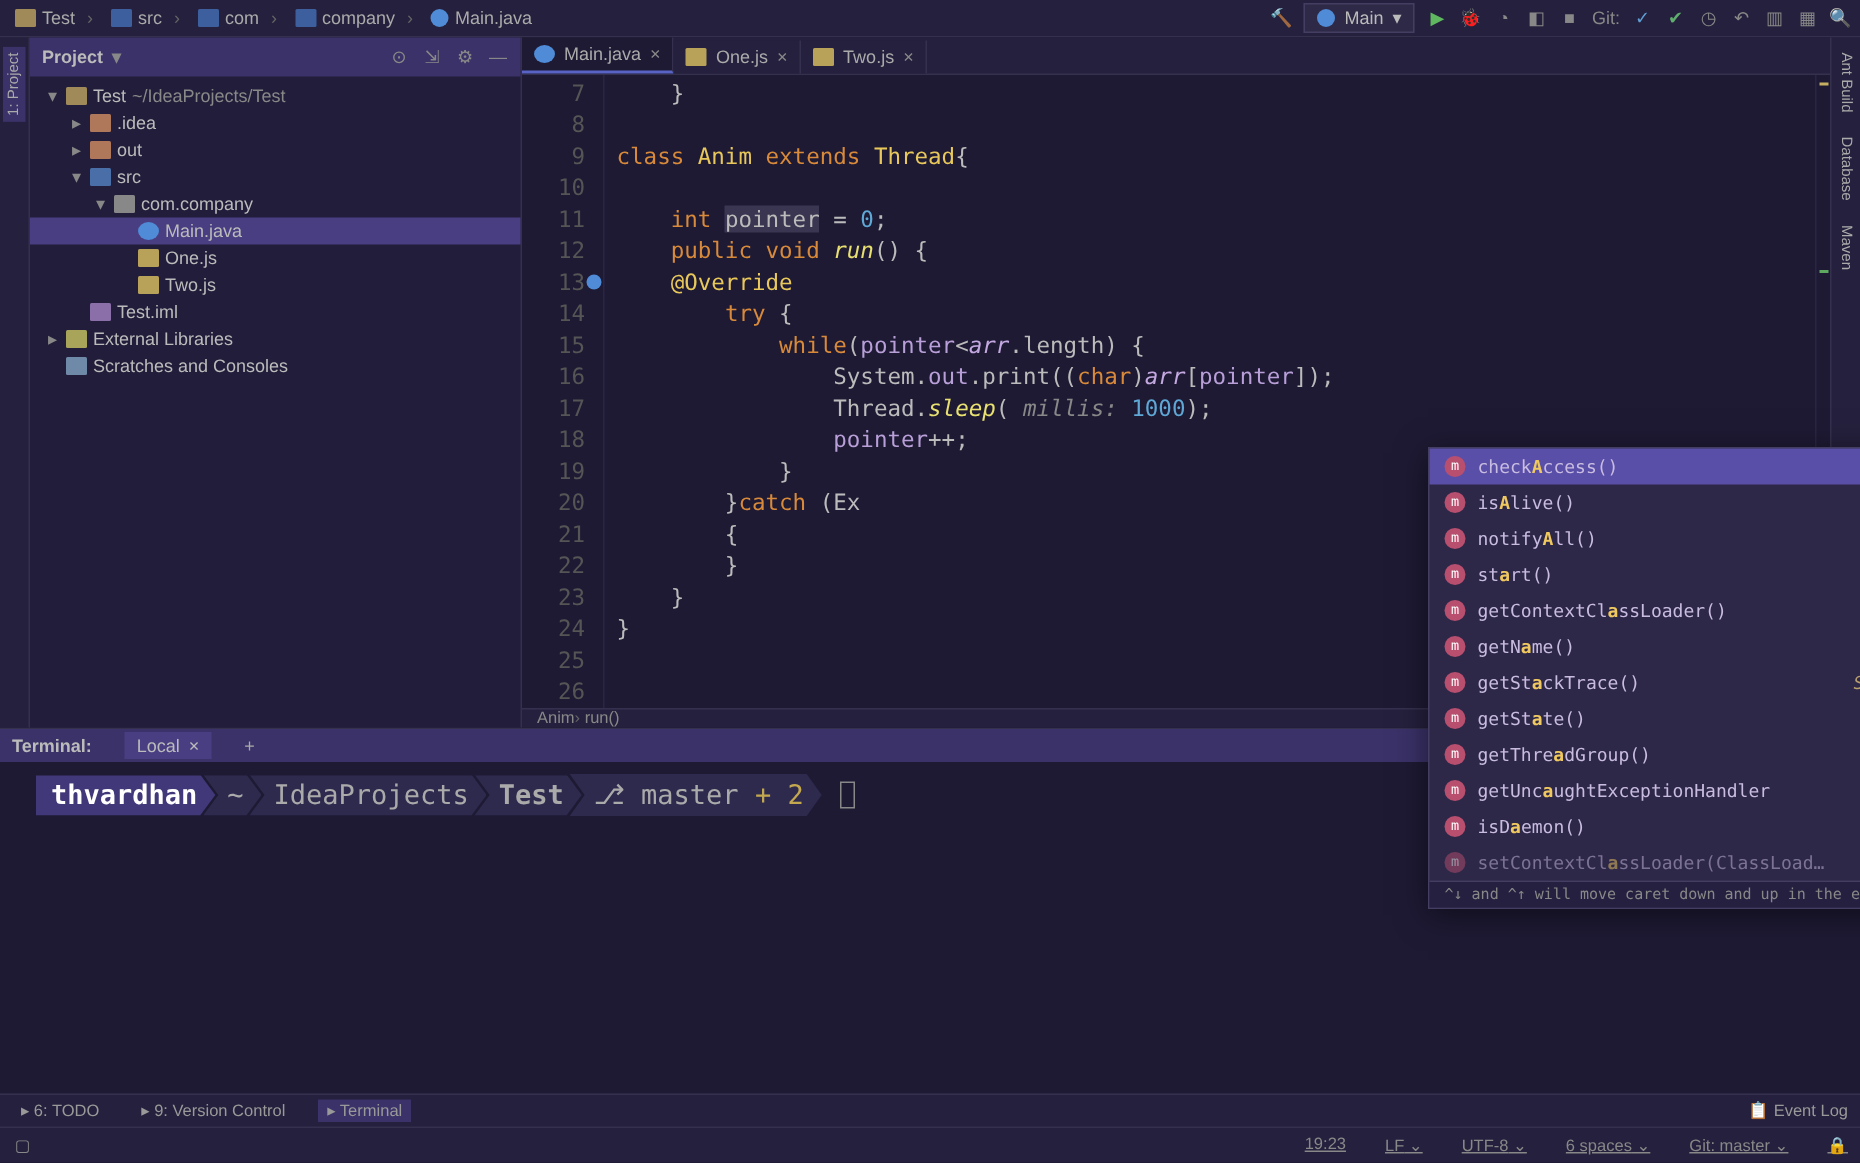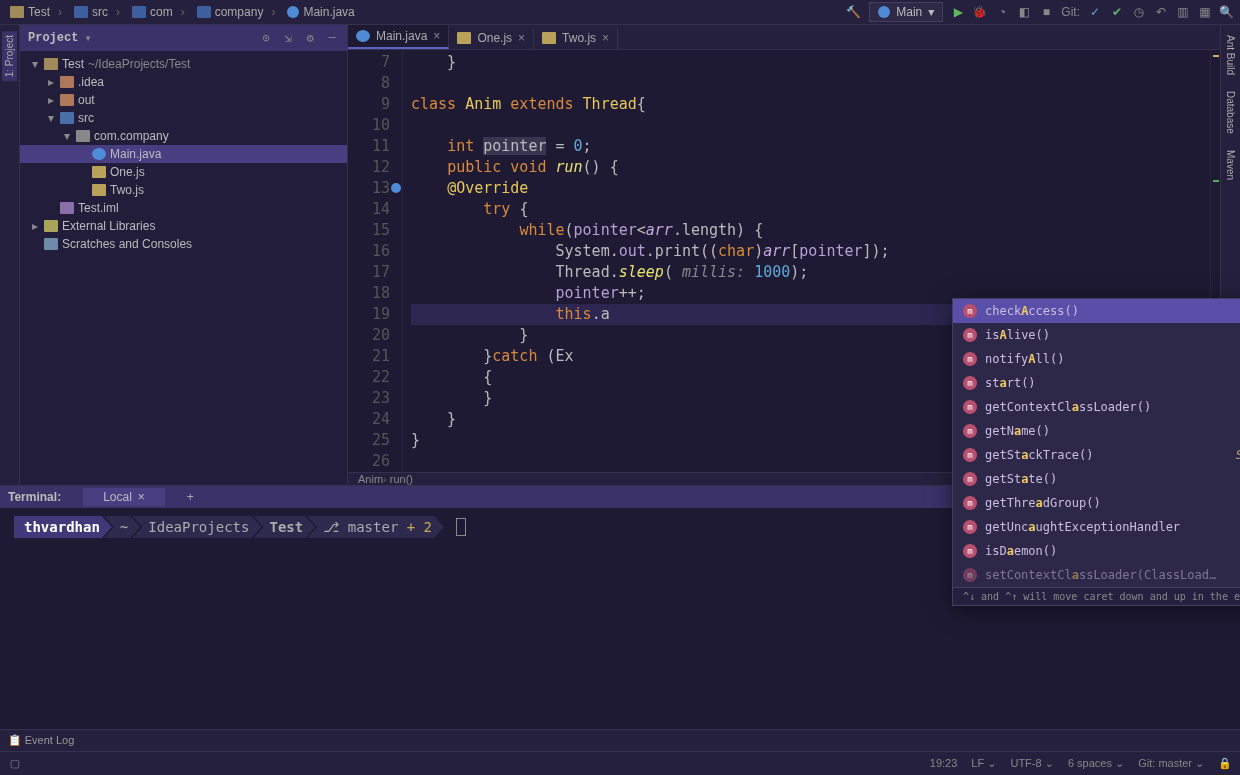--- a/index.html
+++ b/index.html
@@ -15,21 +15,21 @@
 .toprt { display:flex; align-items:center; gap:8px; }
 .hammer { color:#8fd68f; }
 .runcfg { background:#2e2946; border:1px solid #443e63; padding:2px 8px; display:flex; align-items:center; gap:6px; }
 .ticon { width:14px; height:14px; display:inline-flex; align-items:center; justify-content:center; color:#888; }
 .play { color:#5fb85f; }
 .bug { color:#5fb85f; }
 .main { display:flex; height:460px; }
 .leftgut { width:20px; background:#25203d; border-right:1px solid #34304e; display:flex; flex-direction:column; align-items:center; padding-top:6px; }
 .vtab { writing-mode:vertical-rl; transform:rotate(180deg); font-size:10px; color:#aaa; padding:4px 2px; margin-bottom:4px; cursor:pointer; }
 .projpane { width:328px; background:#221d3a; border-right:1px solid #34304e; display:flex; flex-direction:column; }
-.projhdr { height:26px; background:#3a3268; display:flex; align-items:center; padding:0 8px; justify-content:space-between;font-family:Liberation Mono, monospace; }
+.projhdr { height:26px; background:#3a3268; display:flex; align-items:center; padding:0 8px; justify-content:space-between; }
 .projhdr-l { display:flex; align-items:center; gap:6px; font-weight:bold; }
 .projhdr-r { display:flex; gap:8px; color:#aaa; }
 .tree { padding:4px 0; }
 .trow { display:flex; align-items:center; gap:4px; padding:2px 4px 2px 10px; cursor:pointer; }
 .trow.sel { background:#4a3e82; }
 .exp { width:10px; color:#888; display:inline-block; text-align:center; }
 .tname { color:#bbb; }
 .tpath { color:#888; }
 .icn { width:14px; height:12px; display:inline-block; }
 .folder-red { background:#b0785a; border-radius:1px; }
@@ -74,22 +74,22 @@
 .prow-l { display:flex; align-items:center; gap:8px; }
 .mico { width:14px; height:14px; border-radius:50%; background:#b84f6f; display:inline-block; font-size:9px; color:#fff; text-align:center; line-height:14px; }
 .pname { color:#c8bce0; }
 .pname .hl { color:#f0c860; font-weight:bold; }
 .ptype { color:#888; font-style:italic; }
 .ptype.c { color:#b89f6f; }
 .pfoot { background:#252040; border-top:1px solid #443e63; padding:3px 10px; font-size:10px; color:#888; display:flex; justify-content:space-between; }
 .terminal { height:244px; background:#1e1a34; border-top:1px solid #34304e; display:flex; flex-direction:column; }
 .termhdr { height:22px; background:#3a3268; display:flex; align-items:center; justify-content:space-between; padding:0 8px; }
 .termhdr-l { display:flex; align-items:center; gap:22px; }
-.termtab { background:#4a3e82; padding:2px 20px; border-radius:0; display:flex; gap:6px;justify-content:space-between; }
-.termbody { flex:1; padding:8px 14px; font-family:"Consolas",monospace; font-size:14px; }
+.termtab { background:#4a3e82; padding:2px 8px; border-radius:0; display:flex; gap:6px;justify-content:space-between; }
+.termbody { flex:1; padding:8px 24px; font-family:"Consolas",monospace; font-size:18px; }
 .prompt { display:flex; gap:2px; align-items:center; }
 .pseg { padding:3px 12px 3px 16px; position:relative; clip-path:polygon(0 0,calc(100% - 10px) 0,100% 50%,calc(100% - 10px) 100%,0 100%,10px 50%); margin-left:-10px; }
 .pseg:first-child { clip-path:polygon(0 0,calc(100% - 10px) 0,100% 50%,calc(100% - 10px) 100%,0 100%); margin-left:0; padding-left:10px; }
 .seg1 { background:#403878; color:#fff; font-weight:bold; }
 .seg2 { background:#2e2a4e; color:#aaa; }
 .seg3 { background:#2e2a4e; color:#aaa; }
 .seg4 { background:#2e2a4e; color:#aaa; font-weight:bold; }
 .seg5 { background:#2e2a4e; color:#aaa; }
 .cursor { display:inline-block; width:10px; height:18px; border:1px solid #888; margin-left:10px; }
 .footer { height:22px; background:#25203d; border-top:1px solid #34304e; display:flex; align-items:center; justify-content:space-between; padding:0 8px; font-size:11px; color:#999; }
@@ -278,21 +278,20 @@
           <div class="cline"><span class="kw">class </span><span class="cls">Anim </span><span class="kw">extends </span><span class="cls">Thread</span><span>{</span></div>
           <div class="cline"><span></span></div>
           <div class="cline"><span>    </span><span class="kw">int </span><span class="hlvar">pointer</span><span> = </span><span class="num">0</span><span>;</span></div>
           <div class="cline"><span>    </span><span class="kw">public void </span><span class="fn">run</span><span>() {</span></div>
           <div class="cline"><span>    </span><span class="cls">@Override</span></div>
           <div class="cline"><span>        </span><span class="kw">try </span><span>{</span></div>
           <div class="cline"><span>            </span><span class="kw">while</span><span>(</span><span class="type">pointer</span><span>&lt;</span><span class="arr">arr</span><span>.length) {</span></div>
           <div class="cline"><span>                System.</span><span class="type">out</span><span>.print((</span><span class="kw">char</span><span>)</span><span class="arr">arr</span><span>[</span><span class="type">pointer</span><span>]);</span></div>
           <div class="cline"><span>                Thread.</span><span class="fn">sleep</span><span>( </span><span class="param">millis: </span><span class="num">1000</span><span>);</span></div>
           <div class="cline"><span>                </span><span class="type">pointer</span><span>++;</span></div>
-          <div class="cline hl"><span>                </span><span class="this">this</span><span>.a</span></div>
           <div class="cline"><span>            }</span></div>
           <div class="cline"><span>        }</span><span class="kw">catch </span><span>(Ex</span></div>
           <div class="cline"><span>        {</span></div>
           <div class="cline"><span>        }</span></div>
           <div class="cline"><span>    }</span></div>
           <div class="cline"><span>}</span></div>
         </div>
       <div class="rightstripe">
         <div class="mk y" style="top:5px;"></div>
         <div class="mk g" style="top:130px;"></div>
@@ -419,28 +418,33 @@
         <span>⎇</span>
         <span>master</span>
         <span style="color:#c4a850;">+ 2</span>
       </span>
       <span class="cursor"></span>
     </div>
   </div>
 </div>
 
 <div class="footer">
+  <div class="footl" id="footl">
+      <span class="footbtn">▸ 6: TODO</span>
+      <span class="footbtn">▸ 9: Version Control</span>
+      <span class="footbtn act">▸ Terminal</span>
+    </div>
   <div class="footr">
     <span>📋 <span>Event Log</span></span>
   </div>
 </div>
 
 <div class="statusstrip">
   <div><span class="ticon">▢</span></div>
-  <div style="display:flex;gap:14px;">
+  <div style="display:flex;gap:26px;text-decoration:underline;">
     <span>19:23</span>
     <span><span>LF</span> ⌄</span>
     <span><span>UTF-8</span> ⌄</span>
     <span><span>6 spaces</span> ⌄</span>
     <span><span>Git: master</span> ⌄</span>
     <span class="lock">🔒</span>
   </div>
 </div>
 
 </body></html>

